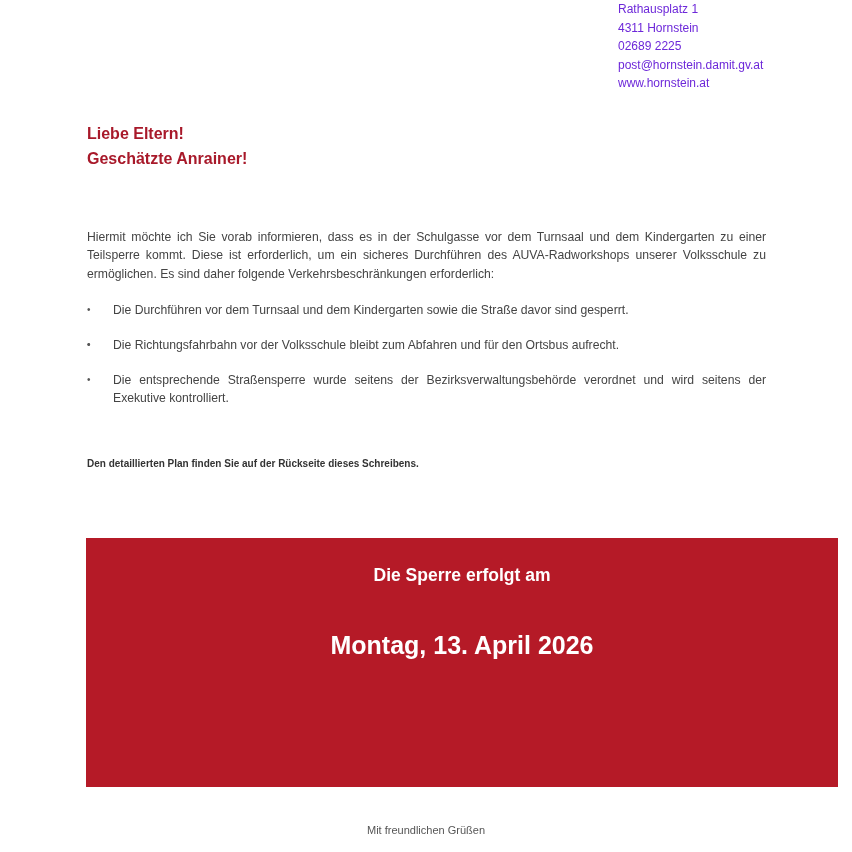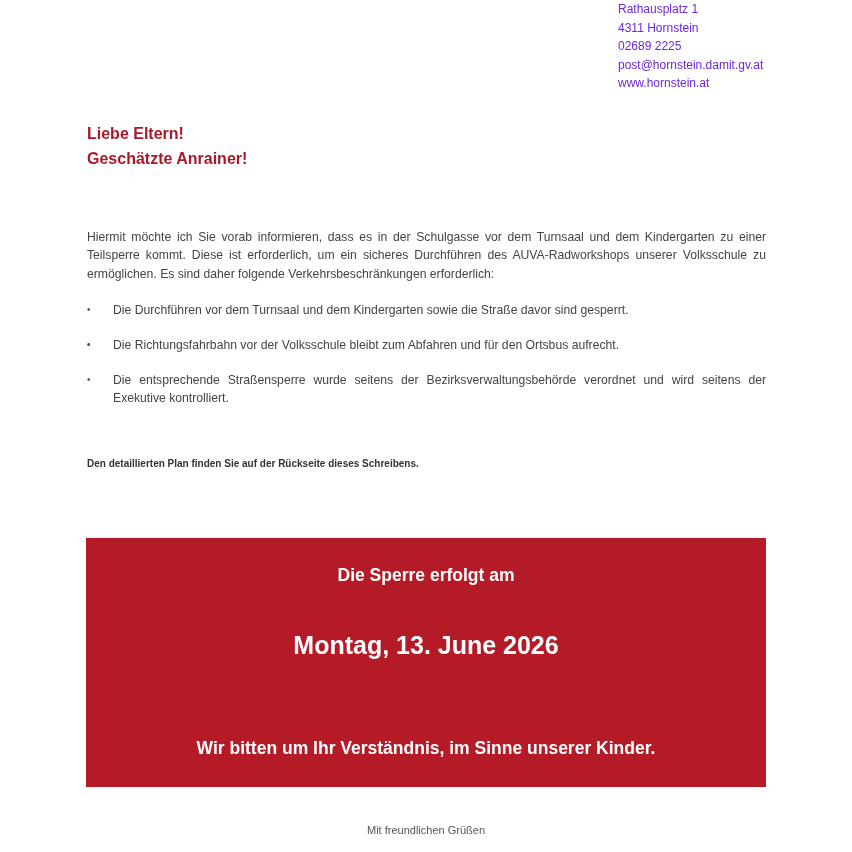--- a/index.html
+++ b/index.html
@@ -81,21 +81,21 @@
       font-family: "Liberation Sans", sans-serif;
       font-weight: bold;
       font-size: 10px;
       color: #333;
       white-space: nowrap;
     }
     .notice-box {
       position: absolute;
       left: 86px;
       top: 538px;
-      width: 680px;
+      width: 752px;
       height: 249px;
       background: #b51a27;
       color: #ffffff;
       text-align: center;
       font-family: "Liberation Sans", sans-serif;
       font-weight: bold;
     }
     .notice-box .lead {
       position: absolute;
       left: 0; right: 0;
@@ -160,18 +160,17 @@
     <span class="dot">•</span>
     <span>Die entsprechende Straßensperre wurde seitens der Bezirksverwaltungsbehörde verordnet und wird seitens der Exekutive kontrolliert.</span>
   </li>
 </ul>
 
 <div class="plan-note">Den detaillierten Plan finden Sie auf der Rückseite dieses Schreibens.</div>
 
 <div class="notice-box">
   <div class="lead">Die Sperre erfolgt am</div>
   <div class="date">
-    <div>Montag, 13. June 2026</div>
+    <div>Montag, 13. April 2026</div>
   </div>
-  <div class="appeal">Wir bitten um Ihr Verständnis, im Sinne unserer Kinder.</div>
 </div>
 
 <div class="closing">Mit freundlichen Grüßen</div>
 
 </body></html>

